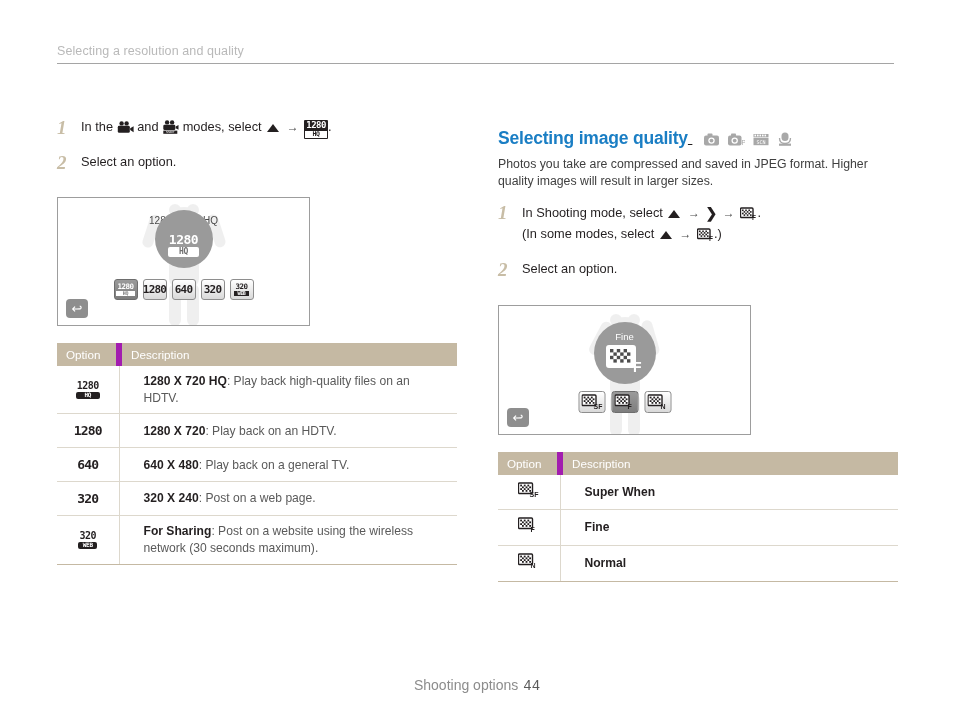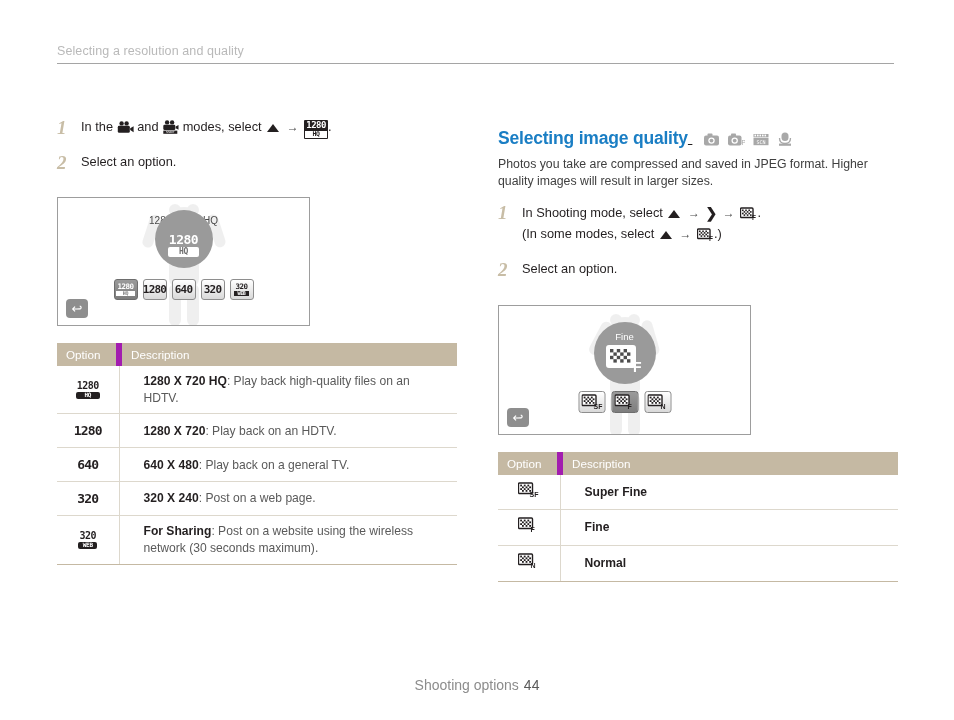--- a/index.html
+++ b/index.html
@@ -146,21 +146,21 @@
     text-align:center; border-right:1px solid #ddd8cd; padding:7px 4px;
   }
   table.opt b { color:#231f20; }
 
   
   #footer {
     position:absolute; left:0; right:0; top:676px; text-align:center;
   }
   #footer .f-label { font-size:14px; color:#8c8c8c; }
   #footer .f-page  { font-size:14px; color:#5a5a5a; margin-left:5px;
-                     font-family:Liberation Sans, sans-serif; }
+                     font-family:Liberation Mono, monospace; }
 </style>
 </head>
 <body>
 
 <div id="runhead">
   <span class="rh-text">Selecting a resolution and quality</span>
   <div class="rh-rule"></div>
 </div>
 
 <div class="col" id="col-left">
@@ -527,21 +527,21 @@
               <rect x="2.2" y="6.2" width="1.8" height="1.8"></rect>
                 <rect x="5.8" y="6.2" width="1.8" height="1.8"></rect>
                 <rect x="9.4" y="6.2" width="1.8" height="1.8"></rect>
               <rect x="4" y="8" width="1.8" height="1.8"></rect>
                 <rect x="7.6" y="8" width="1.8" height="1.8"></rect>
                 <rect x="11.2" y="8" width="1.8" height="1.8"></rect>
             </g>
             <text x="11.5" y="15.3" font-size="7" font-weight="bold" fill="#231f20" font-family="Liberation Sans, sans-serif">SF</text>
           </svg>
         </td>
-        <td><b>Super Fine</b></td>
+        <td><b>Super When</b></td>
       </tr>
       <tr>
         <td class="c1">
           <svg width="21" height="16" viewBox="0 0 21 16">
             <rect x="0.5" y="1" width="14" height="10.5" rx="1" fill="#ffffff" stroke="#231f20" stroke-width="1.4"></rect>
             <g fill="#231f20">
               <rect x="2.2" y="2.6" width="1.8" height="1.8"></rect>
                 <rect x="5.8" y="2.6" width="1.8" height="1.8"></rect>
                 <rect x="9.4" y="2.6" width="1.8" height="1.8"></rect>
               <rect x="4" y="4.4" width="1.8" height="1.8"></rect>

